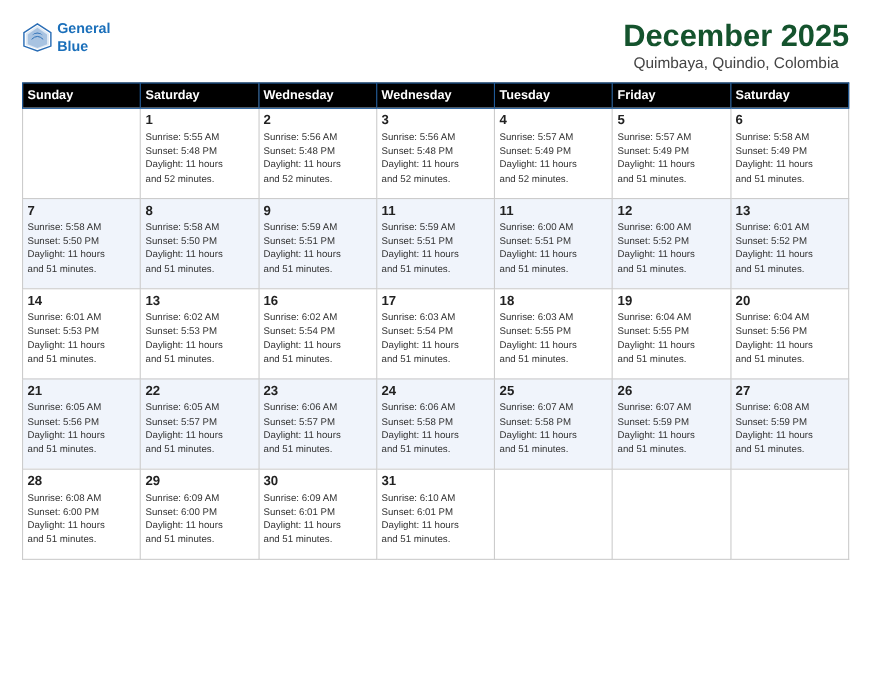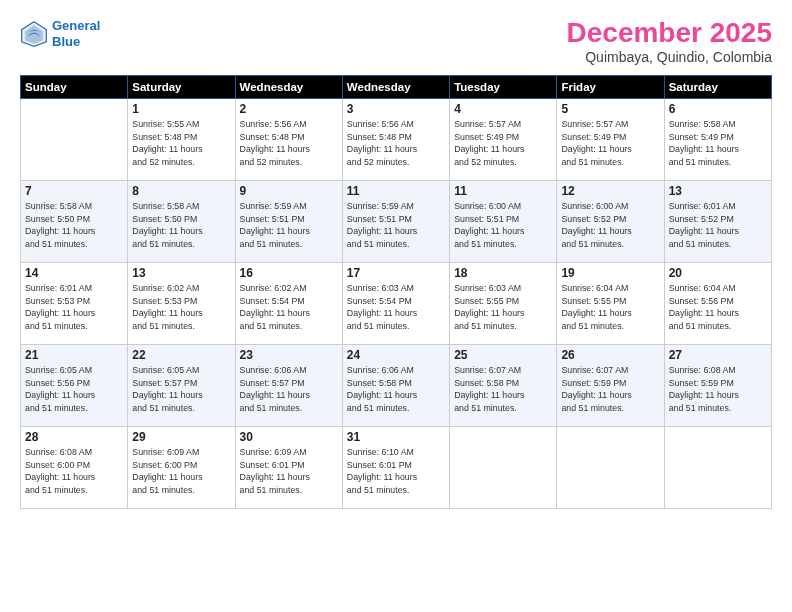--- a/index.html
+++ b/index.html
@@ -38,26 +38,27 @@
     .logo-icon {
       width: 28px;
       height: 28px;
     }
     .title-block {
       text-align: right;
     }
     .month-title {
       font-size: 28px;
       font-weight: bold;
-      color: #ec4899;
+      color: #14532d;
       line-height: 1.1;
     }
     .subtitle {
       font-size: 14px;
       color: #444;
+      text-align: center;
     }
     .calendar {
       flex: 1;
       border: 1px solid #ccc;
       border-collapse: collapse;
       width: 100%;
       table-layout: fixed;
     }
     .calendar th {
       background: #000000;

